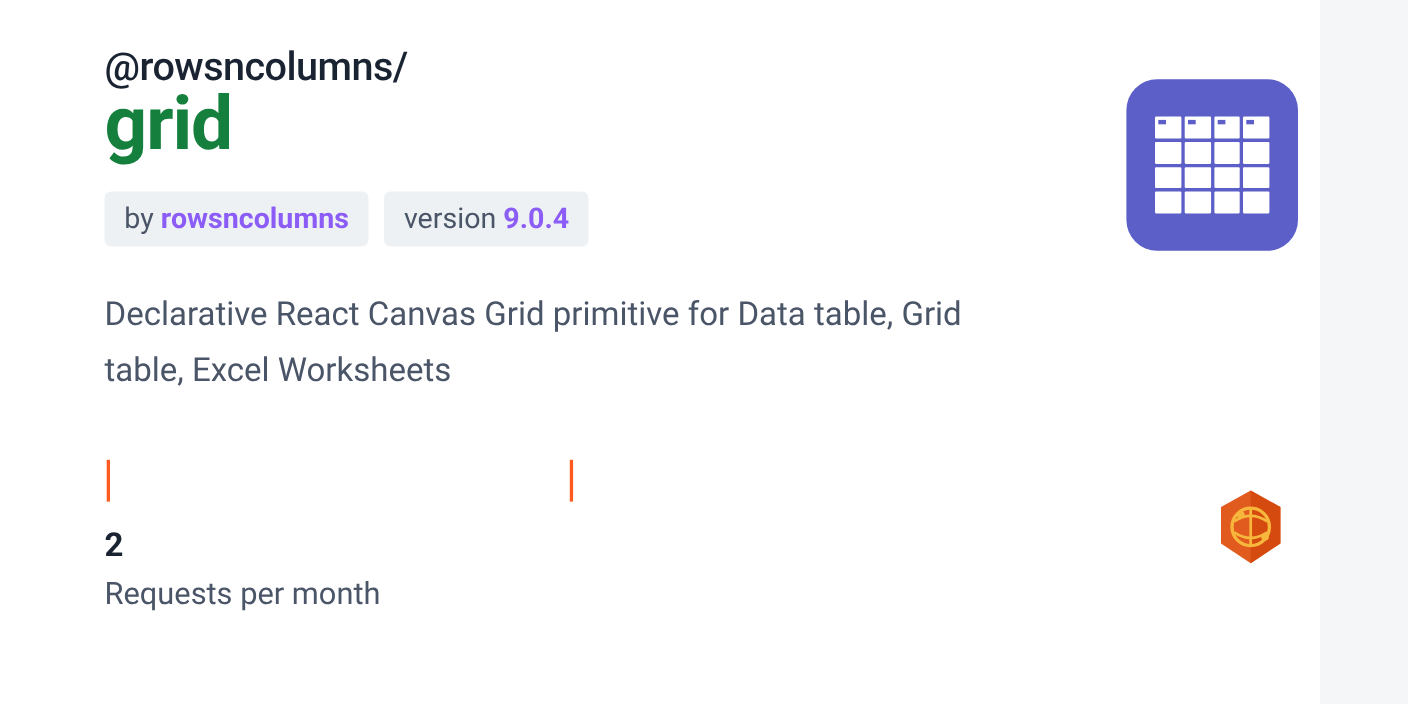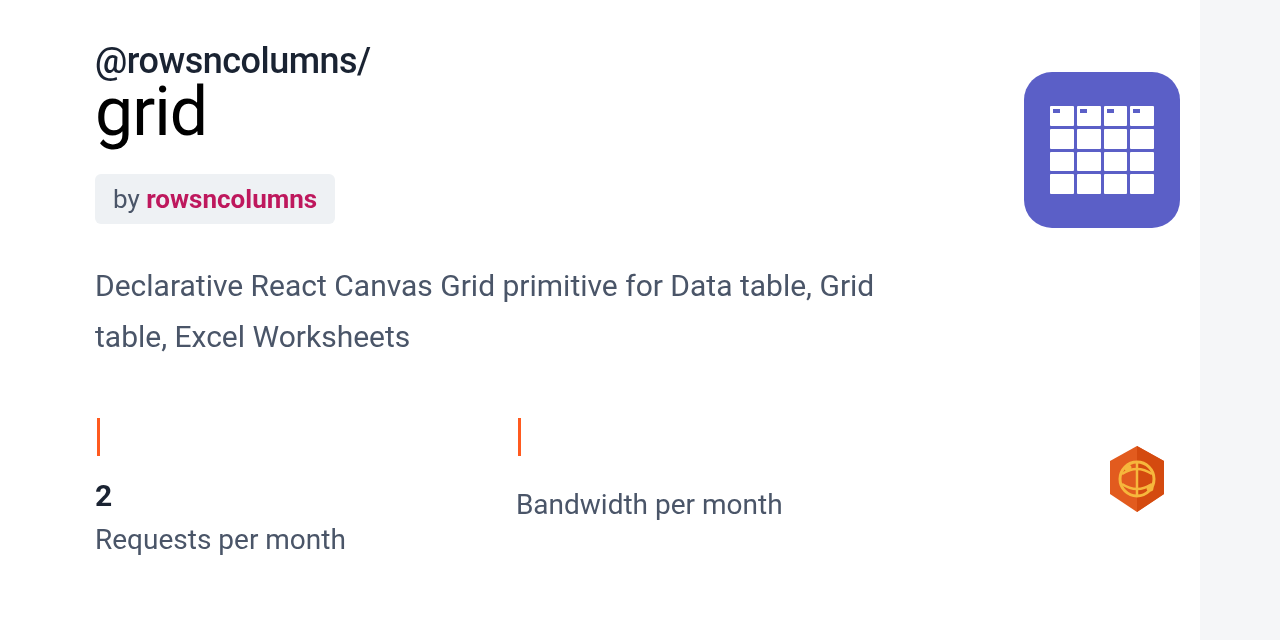--- a/index.html
+++ b/index.html
@@ -28,41 +28,41 @@
     position: relative;
   }
   .scope {
     font-size: 36px;
     font-weight: 500;
     color: #1a2332;
     letter-spacing: -0.5px;
   }
   .package-name {
     font-size: 68px;
-    font-weight: 400;
-    color: #000000;
+    font-weight: 700;
+    color: #15803d;
     line-height: 1;
     margin-top: -4px;
     letter-spacing: -1px;
   }
   .badges {
     display: flex;
     gap: 14px;
     margin-top: 28px;
   }
   .badge {
     background: #eef1f4;
     padding: 10px 18px;
     border-radius: 6px;
     font-size: 26px;
     color: #4a5568;
   }
   .badge b {
     font-weight: 700;
-    color: #be185d;
+    color: #8b5cf6;
   }
   .description {
     font-size: 30px;
     color: #4a5568;
     margin-top: 36px;
     line-height: 1.7;
     max-width: 820px;
     font-weight: 400;
   }
   .stats {
@@ -145,33 +145,35 @@
 <div class="right-strip"></div>
 
 <div class="content">
   <div class="scope">@rowsncolumns/</div>
   <div class="package-name">grid</div>
 
   <div class="badges">
     <div class="badge">
       <span>by </span><b>rowsncolumns</b>
     </div>
+    <div class="badge">
+      <span>version </span><b>9.0.4</b>
+    </div>
   </div>
 
   <div class="description">Declarative React Canvas Grid primitive for Data table, Grid table, Excel Worksheets</div>
 
   <div class="stats">
     <div class="stat">
       <div class="stat-tick"></div>
       <div class="stat-value">2</div>
       <div class="stat-label">Requests per month</div>
     </div>
     <div class="stat" style="margin-left: 60px;">
       <div class="stat-tick"></div>
-      <div class="stat-label">Bandwidth per month</div>
     </div>
   </div>
 
   <div class="package-icon">
     <div class="grid-icon-inner">
       <div class="grid-header-cell"></div>
       <div class="grid-header-cell"></div>
       <div class="grid-header-cell"></div>
       <div class="grid-header-cell"></div>
       <div class="grid-cell"></div>

